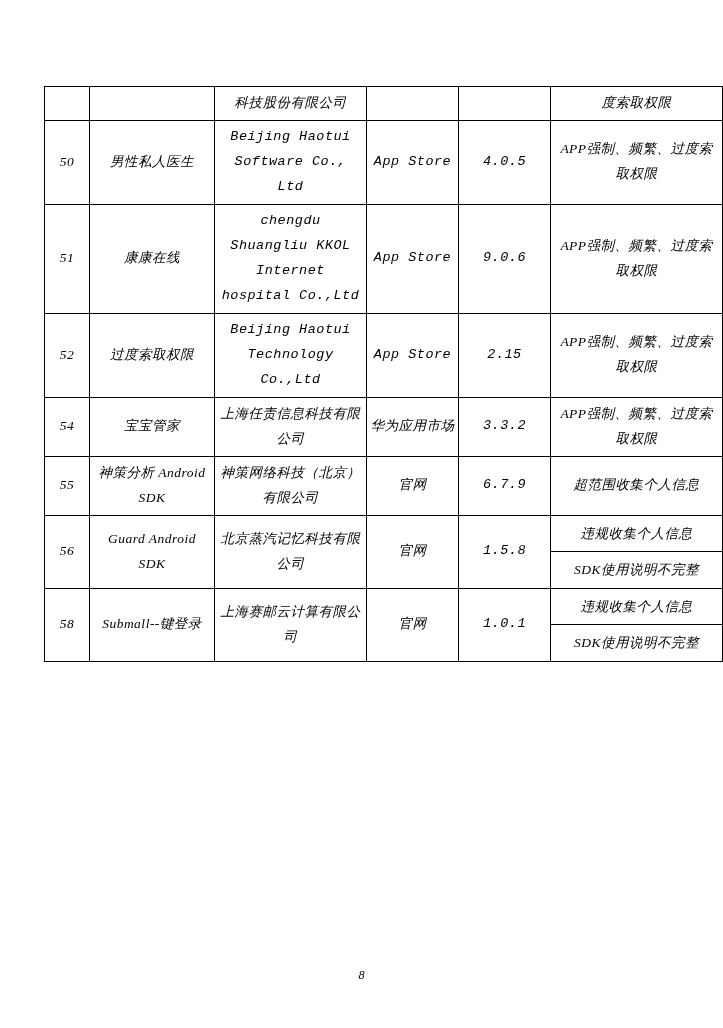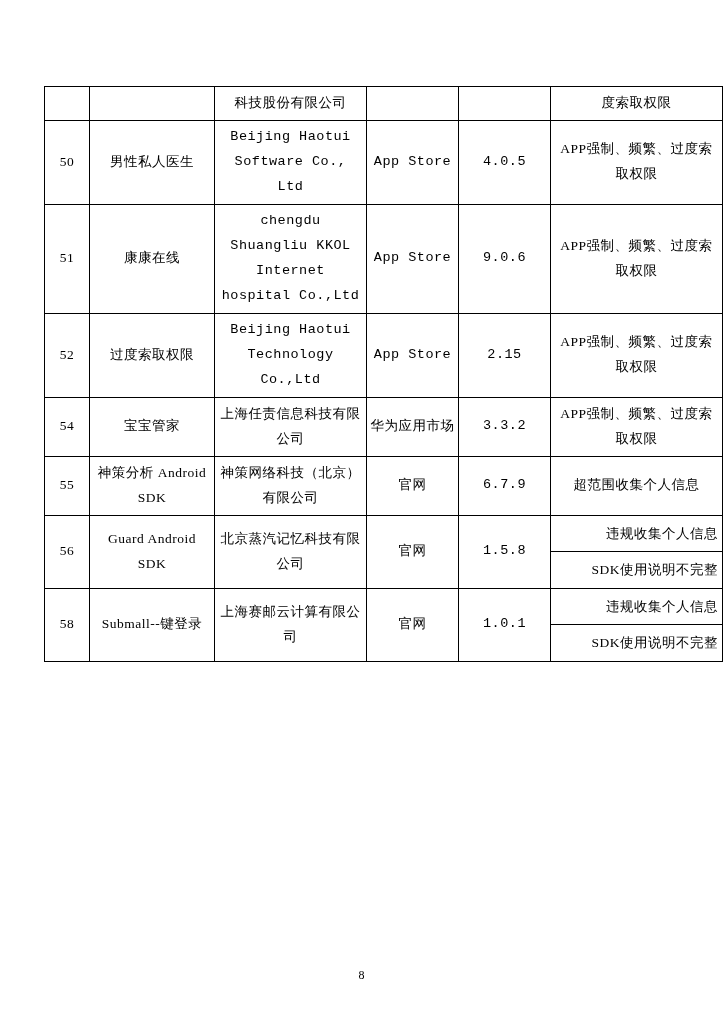--- a/index.html
+++ b/index.html
@@ -13,20 +13,21 @@
     position: relative;
     font-family: "Liberation Serif", serif;
     color: #000000;
   }
   .page {
     position: absolute;
     left: 0; top: 0;
     width: 723px;
     height: 1028px;
     box-sizing: border-box;
+    font-style: italic;
   }
   .table-wrap {
     position: absolute;
     left: 44px;
     top: 86px;
     width: 636px;
   }
   table.doc-table {
     border-collapse: collapse;
     width: 636px;
@@ -59,21 +60,20 @@
     font-size: 13.5px;
   }
   .issue-split {
     padding: 0 !important;
   }
   .issue-split .sub {
     border-bottom: 1px solid #000000;
     padding: 7px 4px;
     font-size: 13.5px;
     line-height: 1.6;
-    text-align: right;
   }
   .issue-split .sub:last-child {
     border-bottom: none;
   }
   .page-number {
     position: absolute;
     left: 0;
     top: 968px;
     width: 723px;
     text-align: center;

